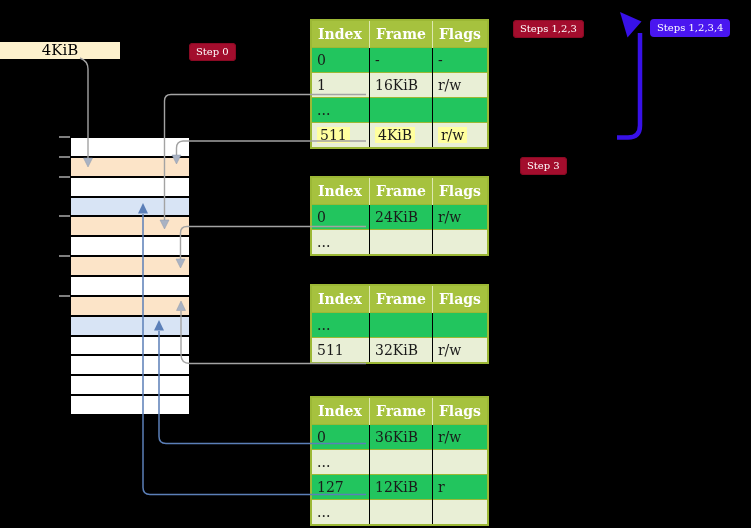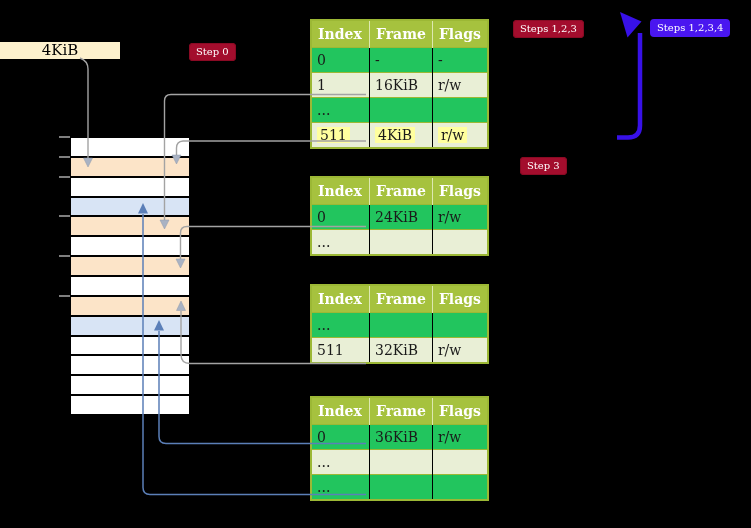--- a/index.html
+++ b/index.html
@@ -196,20 +196,25 @@
             <td>0</td>
             <td>36KiB</td>
             <td>r/w</td>
           </tr>
           <tr>
             <td>...</td>
             <td></td>
             <td></td>
           </tr>
           <tr>
+            <td>127</td>
+            <td>12KiB</td>
+            <td>r</td>
+          </tr>
+          <tr>
             <td>...</td>
             <td></td>
             <td></td>
           </tr>
         </tbody>
       </table>
     </div>
 
   <svg id="overlay" width="751" height="528" viewBox="0 0 751 528">
 

